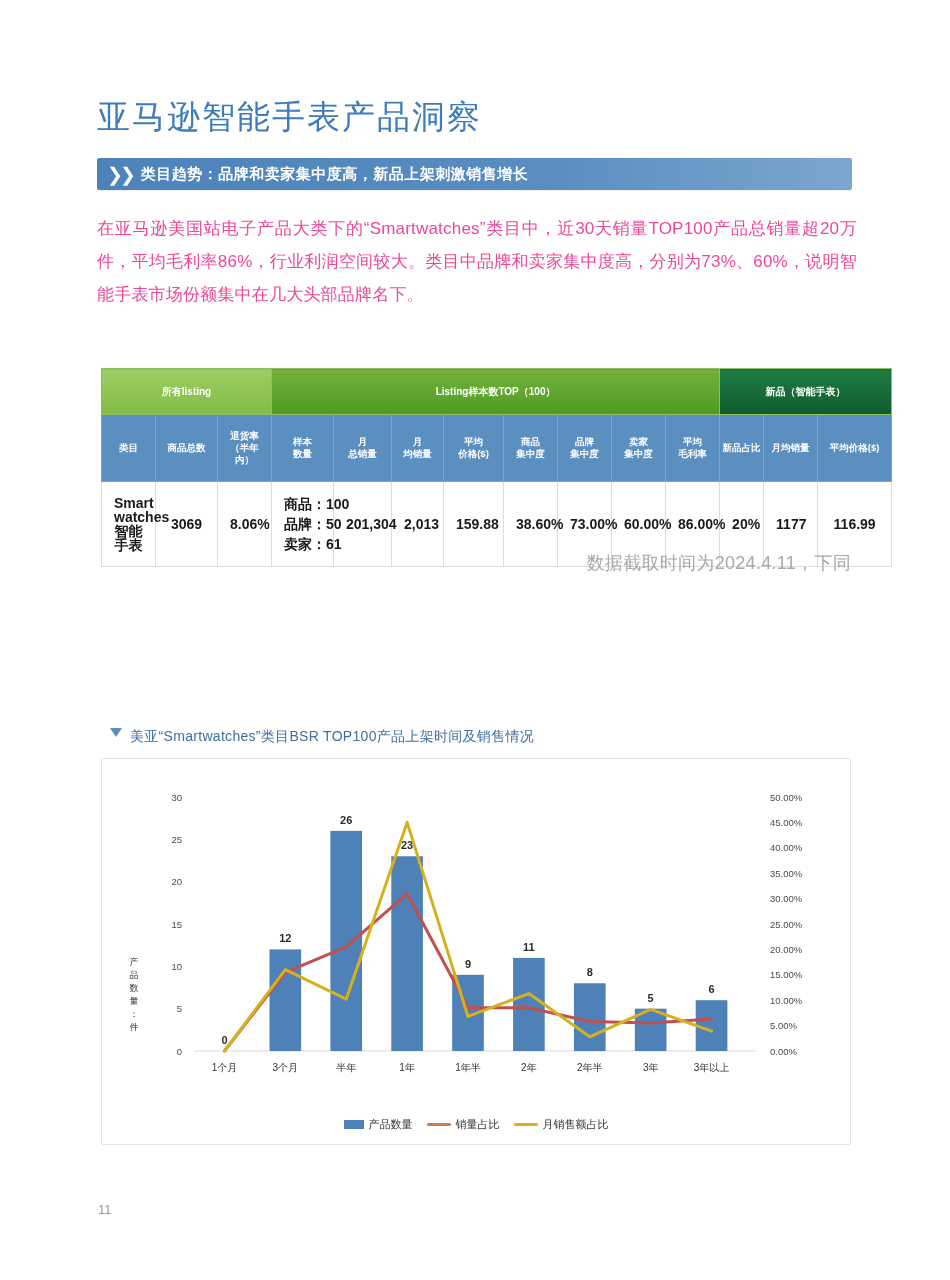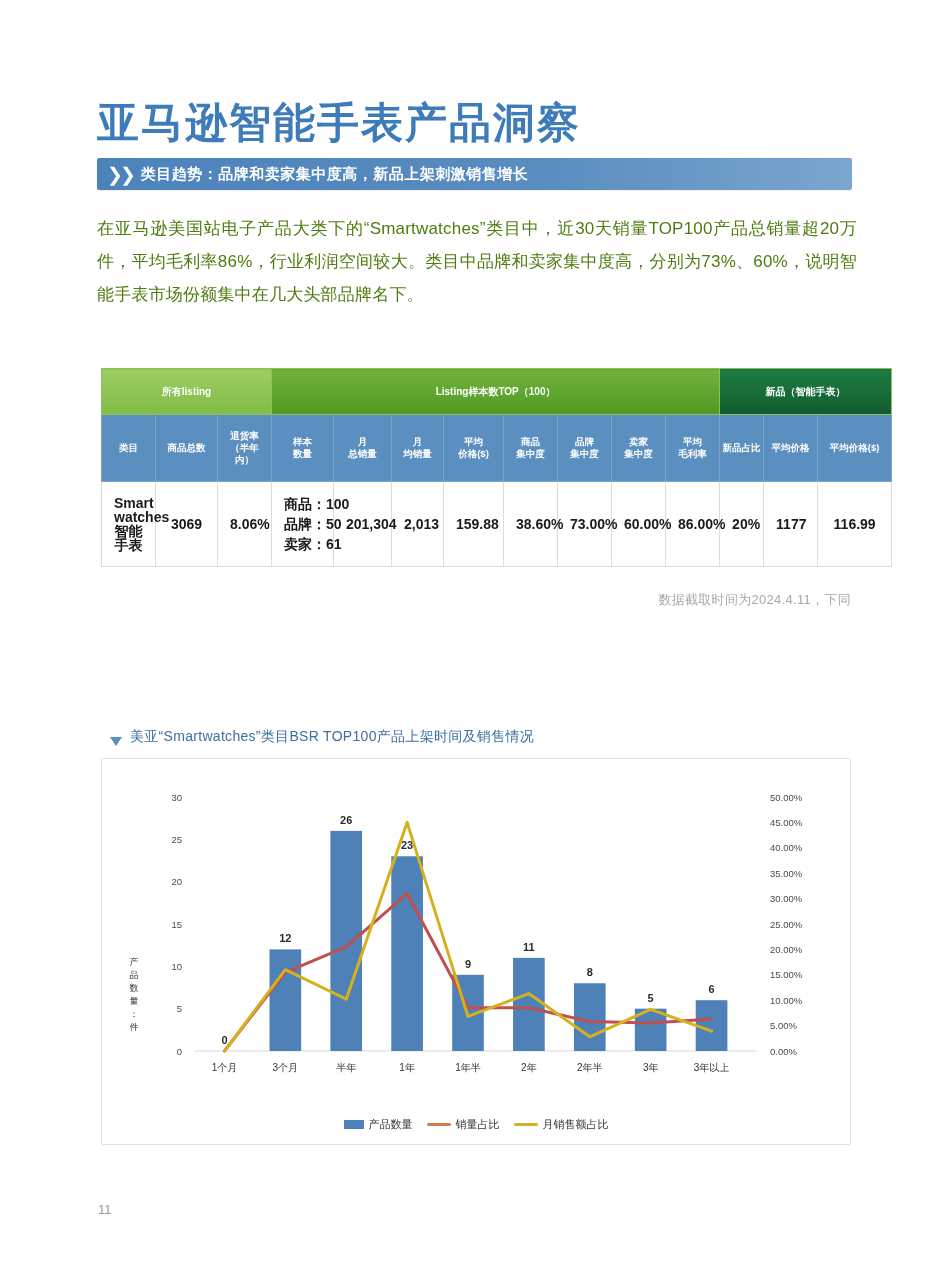--- a/index.html
+++ b/index.html
@@ -13,21 +13,21 @@
     overflow:hidden;
   }
   .page{
     position:absolute;inset:0;
     padding:0;
   }
 
   
   .doc-title{
     position:absolute;left:97px;top:95px;
-    font-size:42px;font-weight:bold;
+    font-size:33px;font-weight:normal;
     color:#3d7cb9;
     letter-spacing:2px;
     white-space:nowrap;
   }
 
   
   .section-banner{
     position:absolute;left:97px;top:158px;
     width:755px;height:32px;
     background:linear-gradient(to right,#4c83bb 0%,#5a8dc0 60%,#7ba6cf 100%);
@@ -45,21 +45,21 @@
   }
   .banner-text{
     color:#ffffff;font-size:15px;font-weight:bold;
     letter-spacing:.5px;
   }
 
   
   .para{
     position:absolute;
     font-size:17px;line-height:33px;
-    color:#4d7c0f;
+    color:#ec4899;
     letter-spacing:.2px;
     text-align:justify;
   }
   #para1{left:97px;top:212px;width:760px;}
   #para2{left:97px;top:628px;width:760px;}
 
   
   .table-wrap{
     position:absolute;left:101px;top:368px;width:750px;
   }
@@ -103,28 +103,28 @@
   }
   td.sample{
     font-size:10px;line-height:20px;text-align:center;
     font-weight:bold;
   }
   td.sample div{white-space:nowrap;}
 
   
   .note{
     position:absolute;right:99px;top:551px;
-    font-size:13px;color:#a8a8a8;letter-spacing:.3px;margin-top:40px;
+    font-size:18px;color:#a8a8a8;letter-spacing:.3px;
   }
 
   
   .chart-caption{
     position:absolute;left:110px;top:728px;
     font-size:14px;color:#3f6f9f;letter-spacing:.3px;
-    display:flex;align-items:flex-end;gap:8px;
+    display:flex;align-items:flex-start;gap:8px;
   }
   .tri{
     width:0;height:0;
     border-left:6px solid transparent;
     border-right:6px solid transparent;
     border-top:9px solid #5b8fc0;
     display:inline-block;
   }
 
   
@@ -231,21 +231,21 @@
           </th>
           <th>
             <span>卖家</span><br>
             <span>集中度</span>
           </th>
           <th>
             <span>平均</span><br>
             <span>毛利率</span>
           </th>
           <th><span>新品占比</span></th>
-          <th><span>平均价格</span></th>
+          <th><span>月均销量</span></th>
           <th><span>平均价格($)</span></th>
         </tr>
       </thead>
       <tbody>
         <tr class="body">
           <td class="cat">
             <span>Smart</span><br>
             <span>watches</span><br>
             <span>智能手表</span>
           </td>

